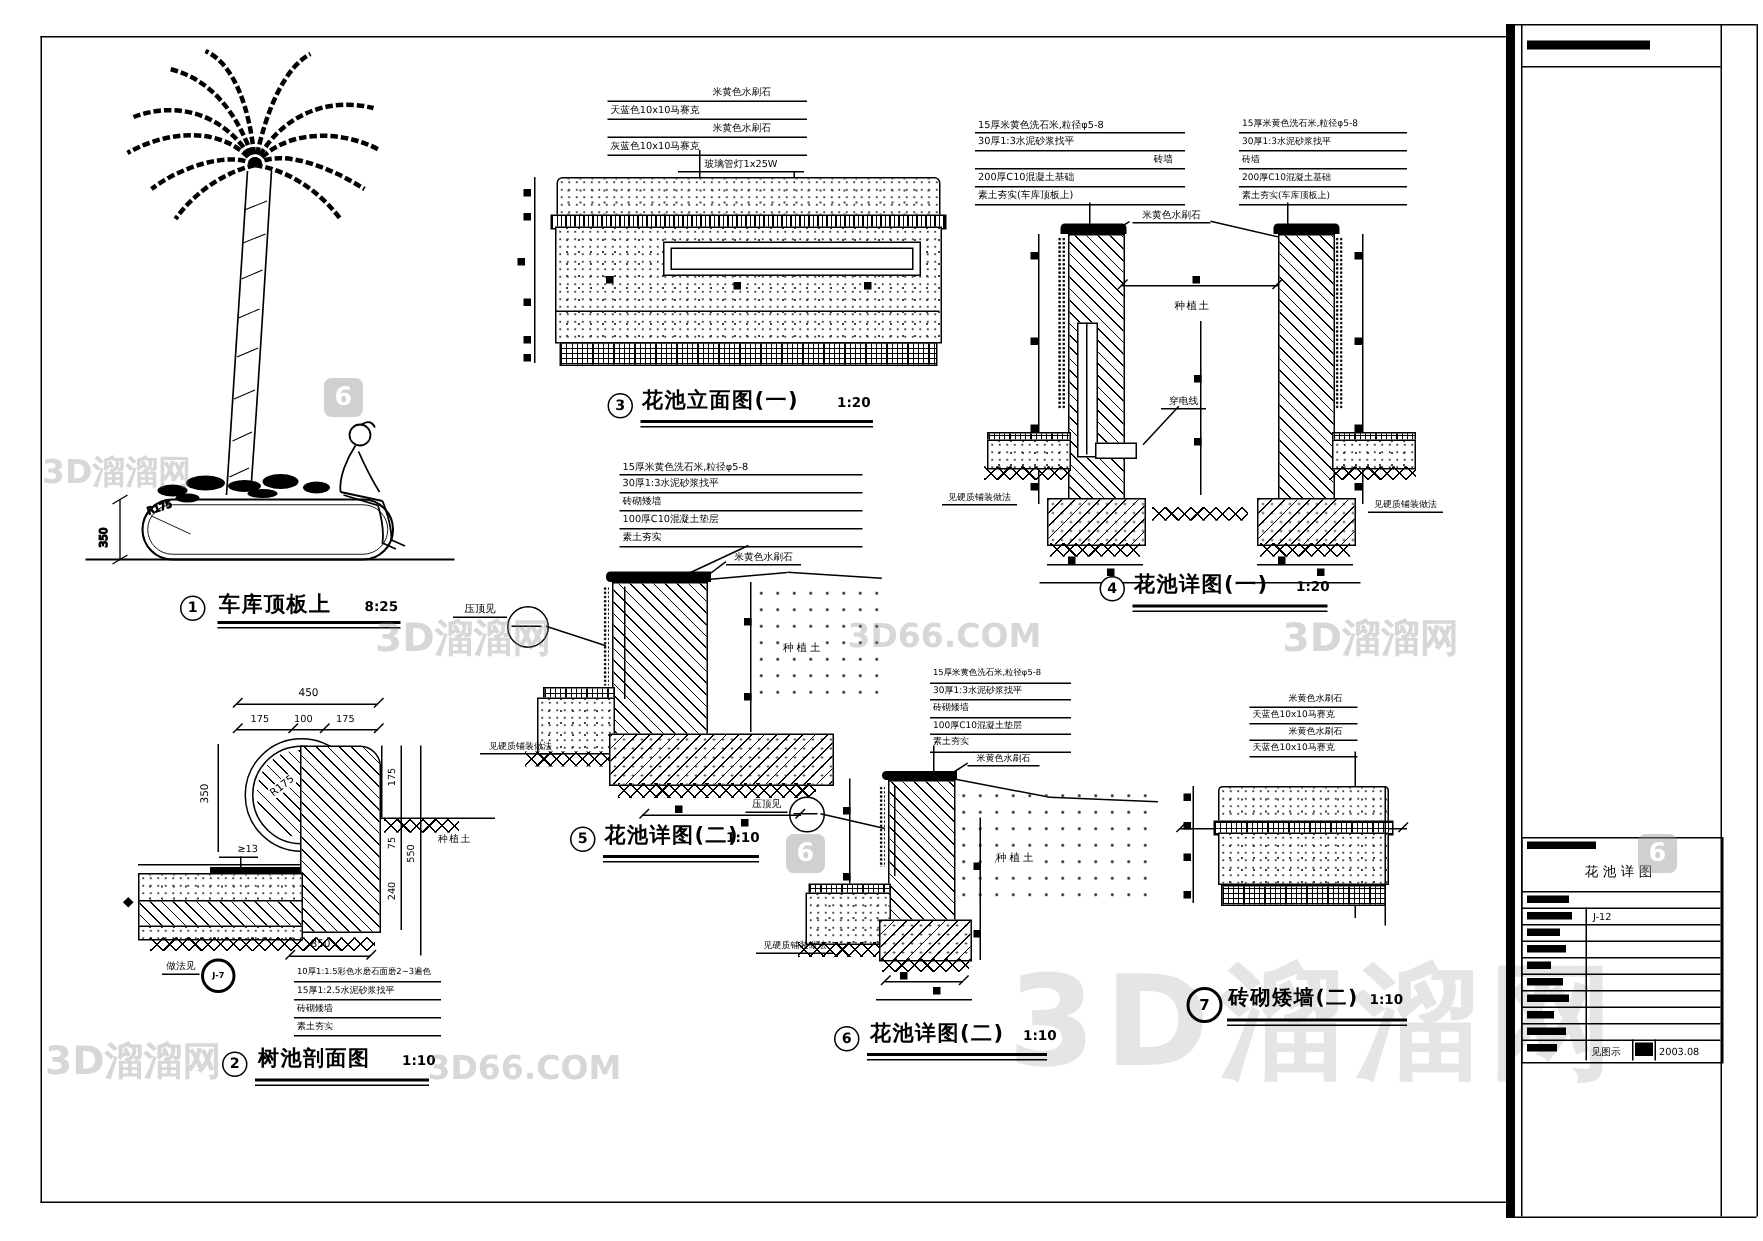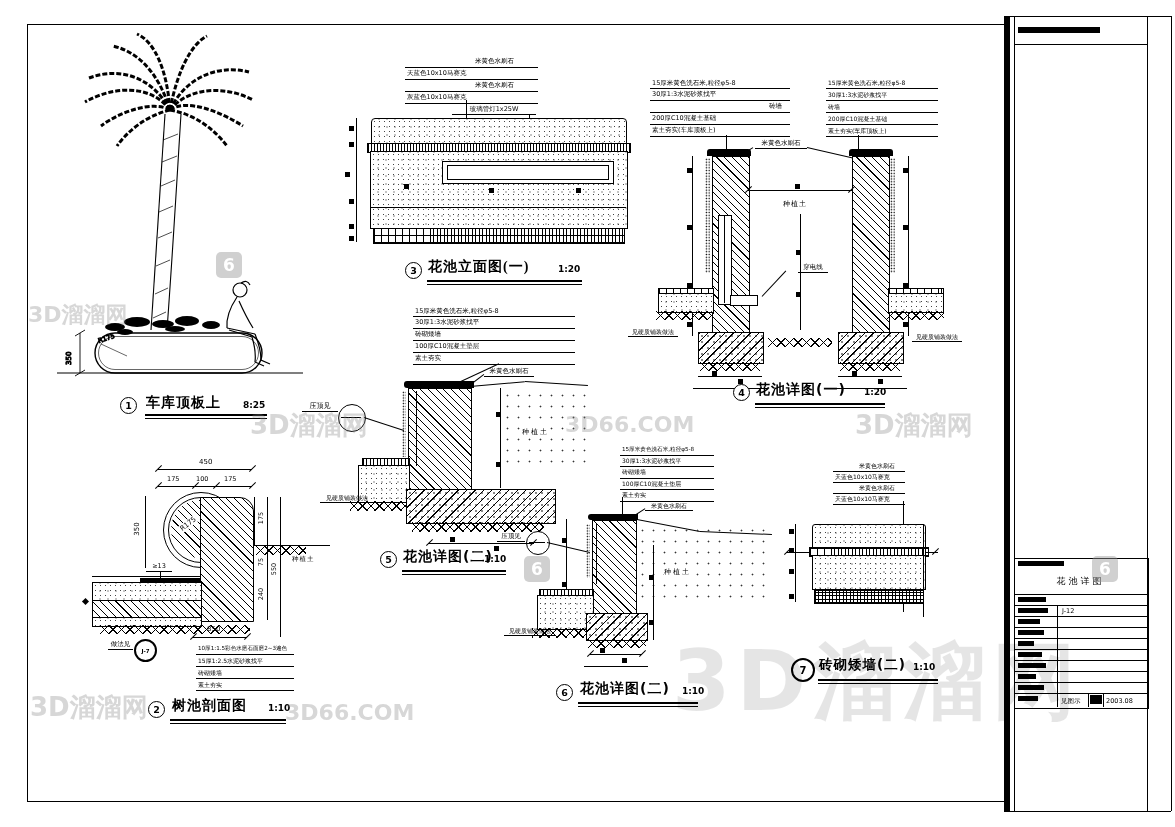--- a/index.html
+++ b/index.html
@@ -162,21 +162,21 @@
     <div class="sq" style="left:349px;top:126px;"></div>
     <div class="sq" style="left:349px;top:142px;"></div>
     <div class="sq" style="left:345px;top:172px;"></div>
     <div class="sq" style="left:349px;top:199px;"></div>
     <div class="sq" style="left:349px;top:224px;"></div>
     <div class="sq" style="left:349px;top:236px;"></div>
     <div class="sq" style="left:404px;top:184px;"></div>
     <div class="sq" style="left:489px;top:188px;"></div>
     <div class="sq" style="left:576px;top:188px;"></div>
     <div class="cnum" style="left:405px;top:262px;">3</div>
-    <div class="ttl" style="left:428px;top:258px;font-family:Liberation Serif, serif;">花池立面图(一)</div>
+    <div class="ttl" style="left:428px;top:258px;">花池立面图(一)</div>
     <div class="tsc" style="left:558px;top:264px;">1:20</div>
     <div class="tul" style="left:427px;top:280px;width:155px;"></div>
   </div>
 
   <div>
     <div class="stack" style="left:650px;top:78px;width:140px;">
       <div class="note" style="border-bottom:none;line-height:10px;">15厚米黄色洗石米,粒径φ5-8</div>
       <div class="note" style="border-top:1px solid #000;">30厚1:3水泥砂浆找平</div>
       <div class="note" style="text-align:right;padding-right:8px;">砖墙</div>
       <div class="note">200厚C10混凝土基础</div>
@@ -198,21 +198,21 @@
     <div class="bar" style="left:707px;top:149px;width:44px;height:7px;border-radius:3px 3px 0 0;"></div>
     <div class="a hatch" style="left:712px;top:156px;width:36px;height:176px;"></div>
     <div class="a dstrip" style="left:705px;top:158px;width:5px;height:115px;"></div>
     <div class="bar" style="left:849px;top:149px;width:44px;height:7px;border-radius:3px 3px 0 0;"></div>
     <div class="a hatch" style="left:852px;top:156px;width:36px;height:176px;"></div>
     <div class="a dstrip" style="left:890px;top:158px;width:5px;height:115px;"></div>
 
     <div class="a" style="left:718px;top:215px;width:12px;height:88px;background:#fff;border:1px solid #000;"></div>
     <div class="vl" style="left:724px;top:215px;height:88px;"></div>
     <div class="a" style="left:730px;top:295px;width:26px;height:9px;background:#fff;border:1px solid #000;"></div>
-    <div class="lbl" style="left:798px;top:263px;width:30px;">穿电线</div>
+    <div class="lbl" style="left:774px;top:263px;width:30px;">穿电线</div>
     <div class="lead" style="left:762px;top:296px;width:35px;transform:rotate(-47deg);"></div>
 
     <div class="hl" style="left:748px;top:190px;width:104px;"></div>
     <div class="tick" style="left:744px;top:189px;"></div>
     <div class="tick" style="left:847px;top:189px;"></div>
     <div class="sq" style="left:795px;top:184px;"></div>
     <div class="txt" style="left:783px;top:199px;font-size:7px;letter-spacing:1px;">种植土</div>
     <div class="vl" style="left:800px;top:214px;height:116px;"></div>
     <div class="sq" style="left:796px;top:250px;"></div>
     <div class="sq" style="left:796px;top:292px;"></div>
@@ -322,21 +322,21 @@
     <div class="vl" style="left:254px;top:497px;height:48px;"></div>
     <div class="hl" style="left:254px;top:545px;width:76px;"></div>
     <div class="a vg" style="left:256px;top:546px;width:50px;height:9px;"></div>
     <div class="vl" style="left:267px;top:497px;height:123px;"></div>
     <div class="vl" style="left:280px;top:497px;height:140px;"></div>
     <div class="txt r90" style="left:255px;top:514px;font-size:6.5px;">175</div>
     <div class="txt r90" style="left:257px;top:558px;font-size:6.5px;">75</div>
     <div class="txt r90" style="left:255px;top:590px;font-size:6.5px;">240</div>
     <div class="txt r90" style="left:268px;top:565px;font-size:6.5px;">550</div>
     <div class="txt" style="left:292px;top:555px;font-size:6.5px;letter-spacing:1px;">种植土</div>
-    <div class="lbl" style="left:146px;top:562px;width:26px;">≥13</div>
+    <div class="lbl" style="left:146px;top:562px;width:26px;text-align:right;">≥13</div>
     <div class="vl" style="left:160px;top:571px;height:7px;"></div>
 
     <div class="hl" style="left:92px;top:576px;width:108px;"></div>
     <div class="bar" style="left:140px;top:578px;width:60px;height:4px;"></div>
     <div class="a stipple" style="left:92px;top:582px;width:108px;height:18px;"></div>
     <div class="a hatch" style="left:92px;top:600px;width:108px;height:17px;"></div>
     <div class="a stipple" style="left:92px;top:617px;width:108px;height:8px;"></div>
     <div class="sq" style="left:83px;top:599px;transform:rotate(45deg);"></div>
     <div class="a vg" style="left:100px;top:625px;width:150px;height:9px;"></div>
     <div class="txt" style="left:207px;top:625px;font-size:7px;">850</div>

